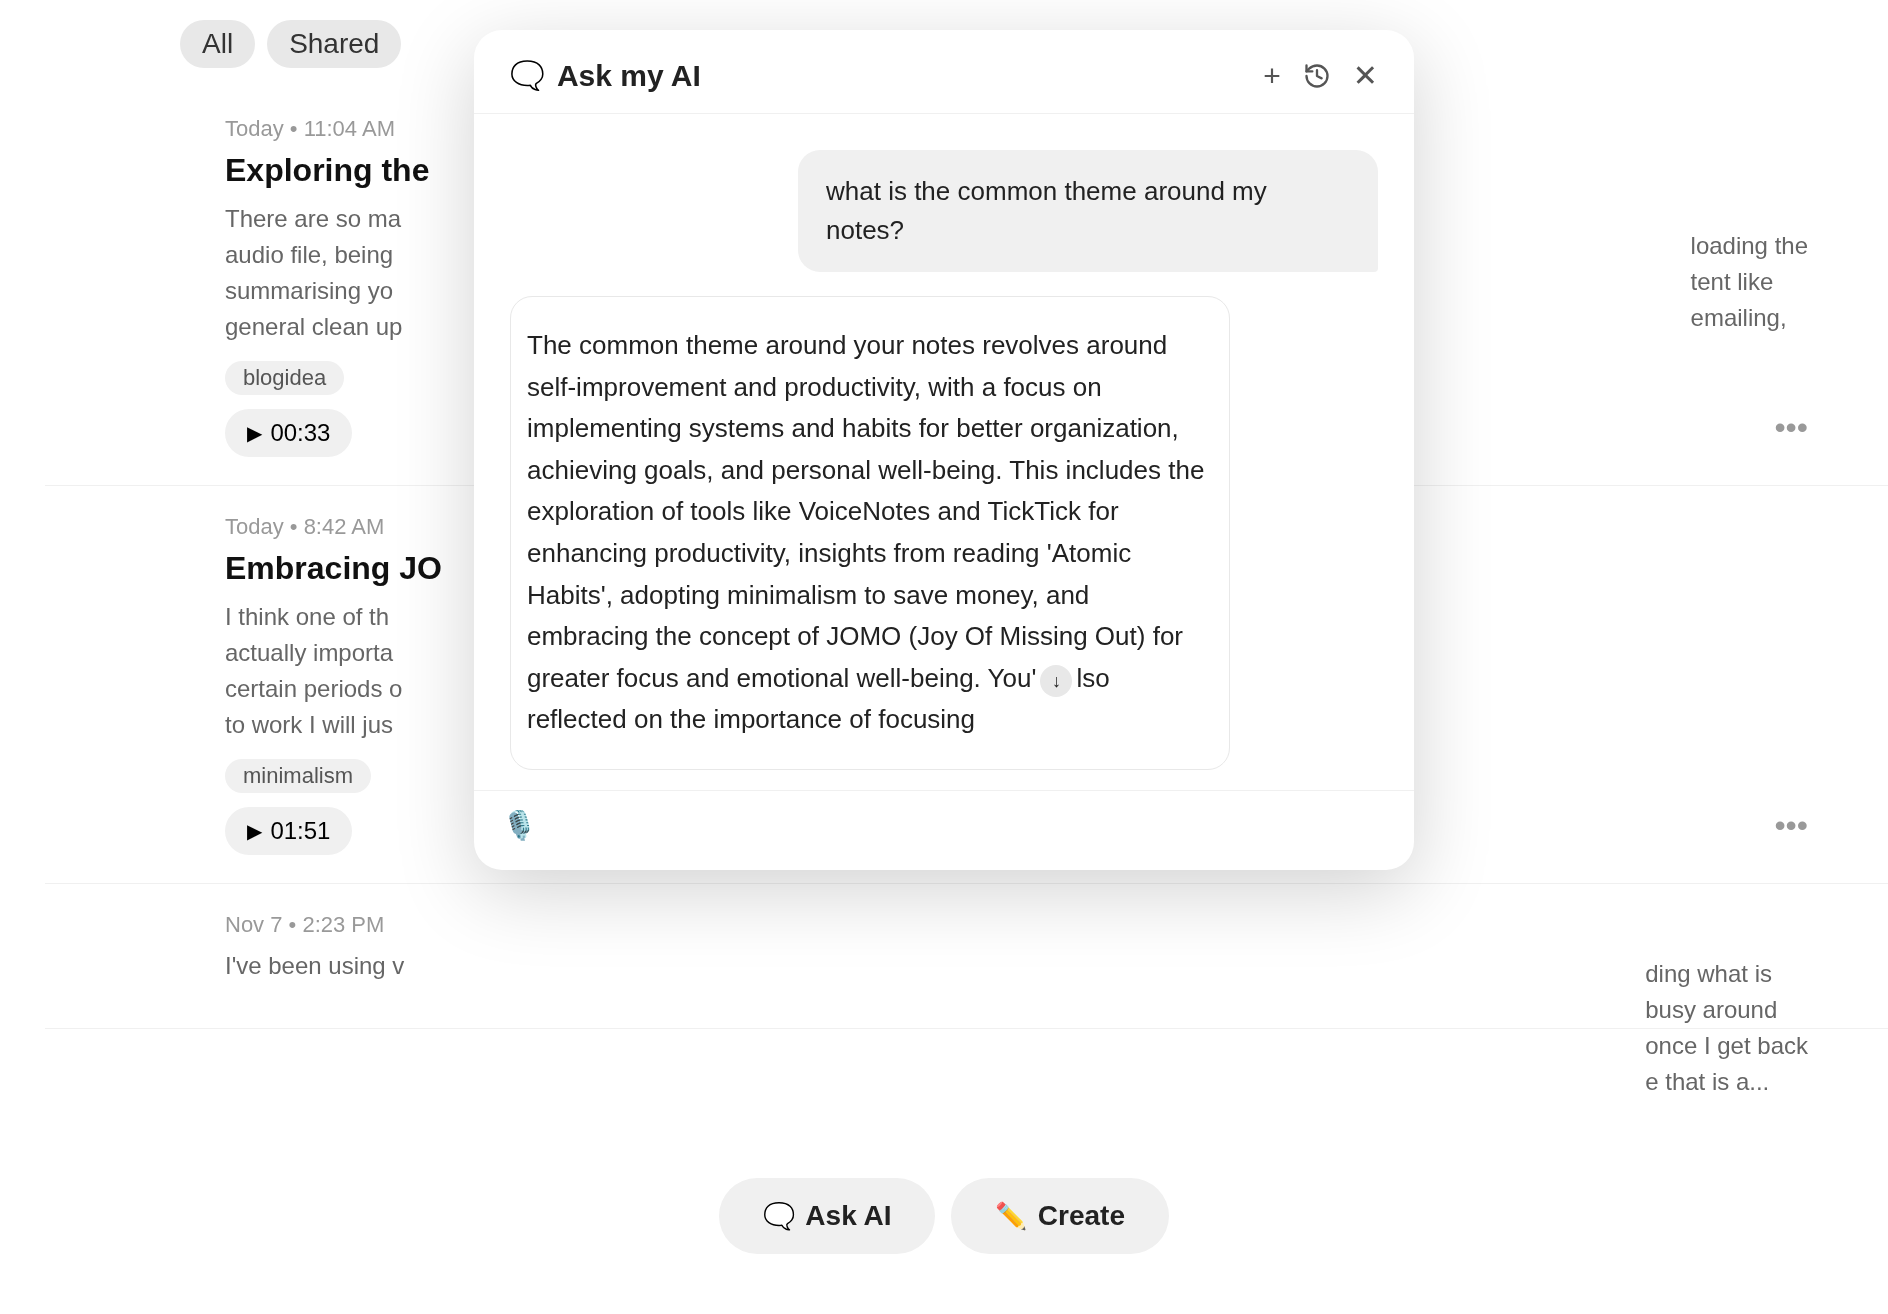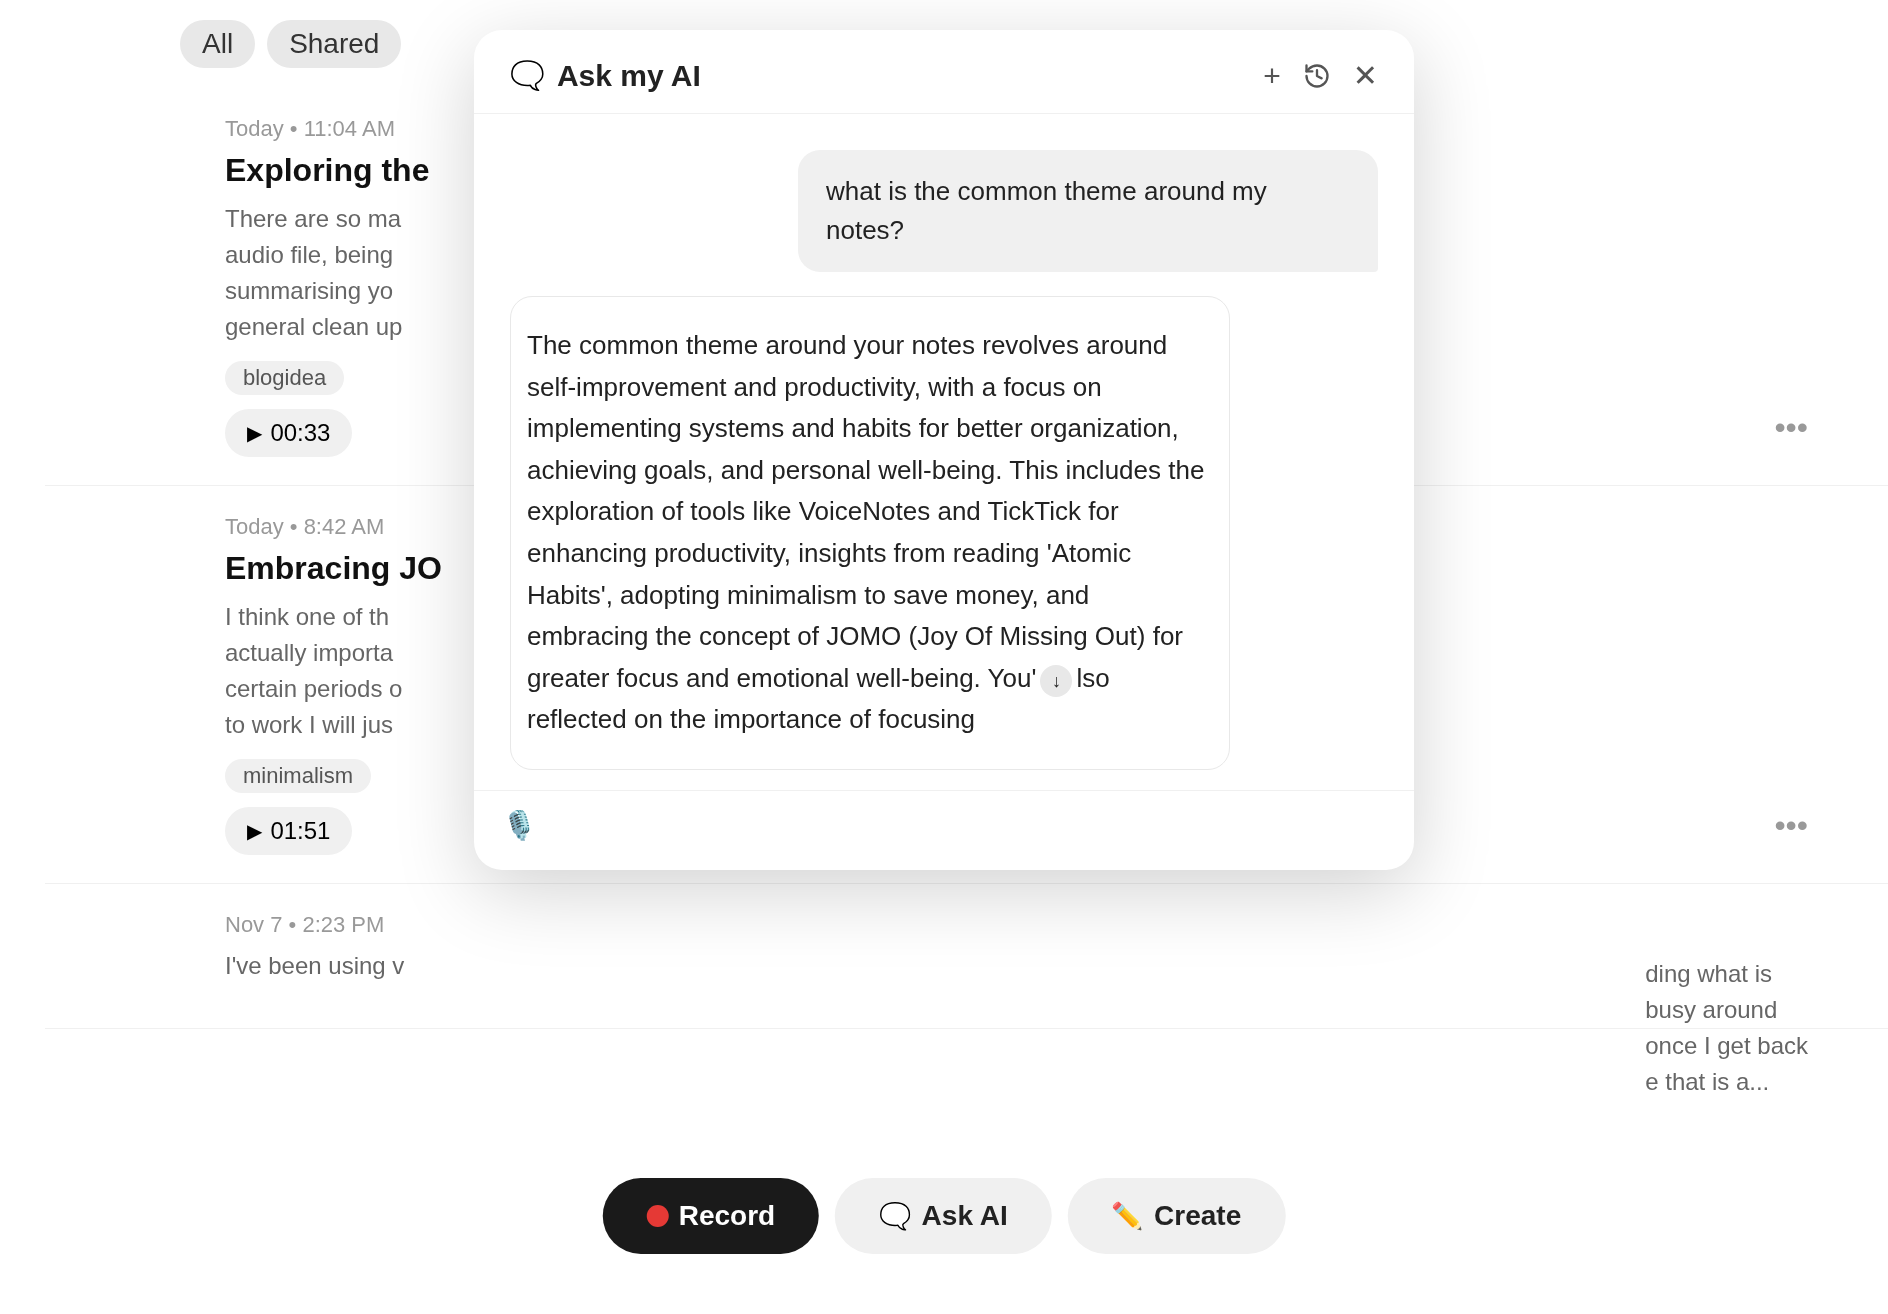--- a/index.html
+++ b/index.html
@@ -304,20 +304,21 @@
     </div>
     <div class="note-preview">There are so ma<br>audio file, being<br>summarising yo<br>general clean up</div>
     <div class="note-tags">
       <span class="note-tag">blogidea</span>
     </div>
     <div class="note-audio">
       <span class="play-icon">▶</span>
       <span>00:33</span>
     </div>
     <span class="note-more">•••</span>
+    <div class="right-text" style="top: 140px;">loading the<br>tent like<br>emailing,</div>
   </div>
 
   <div class="note-item note-row">
     <div class="note-meta">Today • 8:42 AM</div>
     <div class="note-title">
       <span>Embracing JO</span>
     </div>
     <div class="note-preview">I think one of th<br>actually importa<br>certain periods o<br>to work I will jus</div>
     <div class="note-tags">
       <span class="note-tag">minimalism</span>
@@ -366,24 +367,20 @@
       The common theme around your notes revolves around self-improvement and productivity, with a focus on implementing systems and habits for better organization, achieving goals, and personal well-being. This includes the exploration of tools like VoiceNotes and TickTick for enhancing productivity, insights from reading 'Atomic Habits', adopting minimalism to save money, and embracing the concept of JOMO (Joy Of Missing Out) for greater focus and emotional well-being. You'<span class="scroll-indicator">↓</span>lso reflected on the importance of focusing
     </div>
   </div>
 
   <div class="modal-input-area">
     <span class="mic-icon">🎙️</span>
   </div>
 </div>
 
 <div class="bottom-toolbar">
-  <button class="toolbar-btn record">
-    <span class="record-dot"></span>
-    <span>Record</span>
-  </button>
   <button class="toolbar-btn ask-ai">
     <span style="font-size:26px;">🗨️</span>
     <span>Ask AI</span>
   </button>
   <button class="toolbar-btn create">
     <span style="font-size:26px;">✏️</span>
     <span>Create</span>
   </button>
 </div>
 

